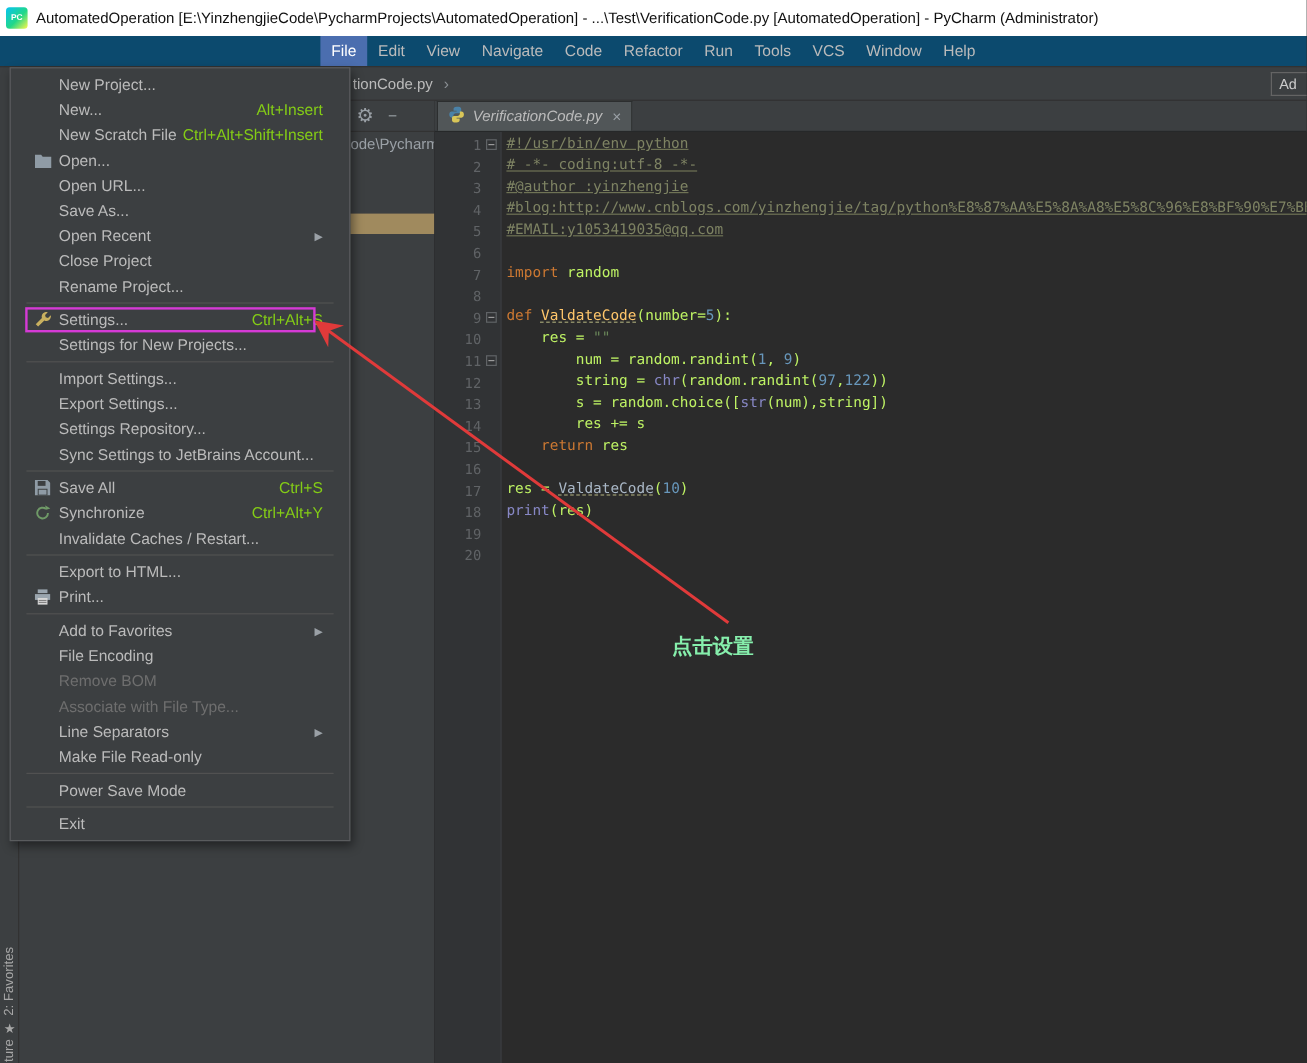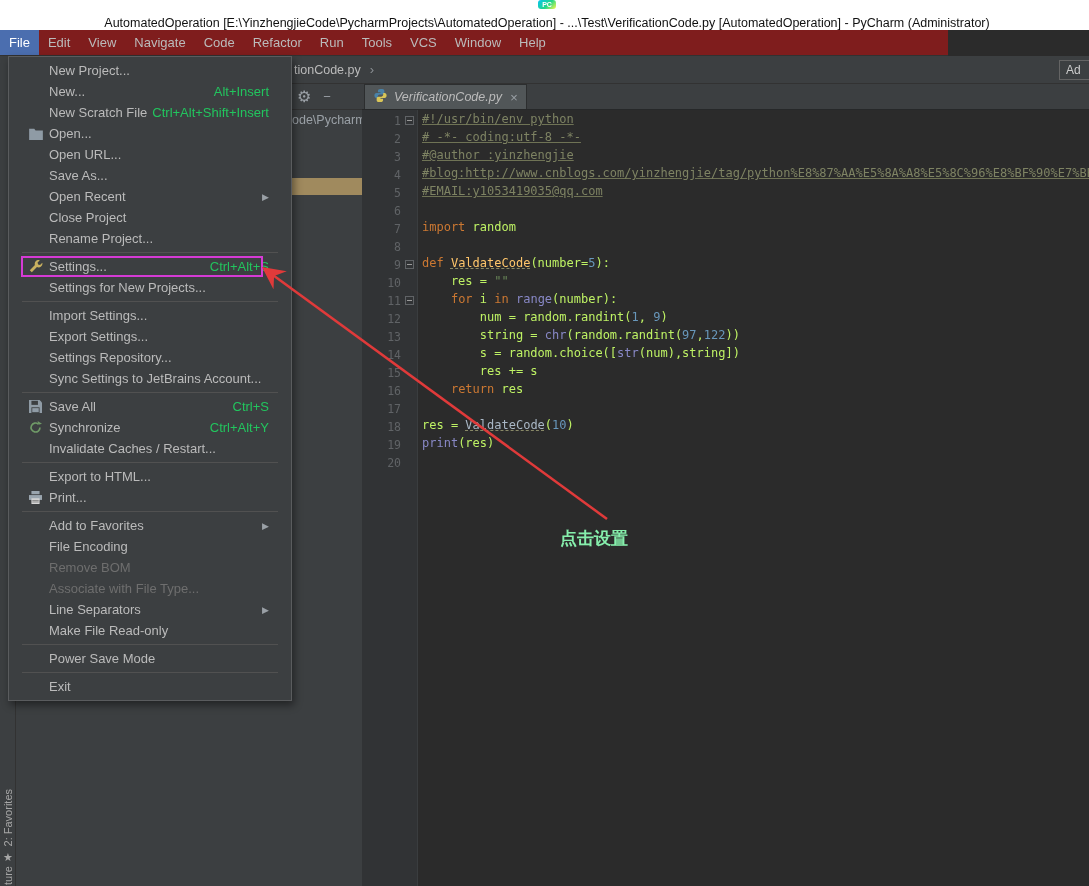--- a/index.html
+++ b/index.html
@@ -1,27 +1,27 @@
 <!DOCTYPE html>
 <html><head>
 <meta charset="utf-8">
 <style>
   * { margin:0; padding:0; box-sizing:border-box; }
   html,body { width:1089px; height:886px; }
   body { position:relative; background:#2b2b2b; font-family:"Liberation Sans",sans-serif; overflow:hidden; }
 
   
   .title-bar { position:absolute; left:0; top:0; width:1089px; height:30px; background:#ffffff;
-    display:flex; align-items:center; gap:7px; padding-left:5px; font-size:12.5px; color:#111;flex-direction:column; }
+    display:flex; align-items:center; gap:7px; padding-left:5px; font-size:12.5px; color:#111; }
   .pc-logo { width:18px; height:18px; border-radius:3px; display:flex; align-items:center; justify-content:center;
     background:linear-gradient(135deg,#07c3f2 0%,#21d789 55%,#fcf84a 100%); color:#fff; font-size:7px; font-weight:bold; }
 
   
-  .menu-bar { position:absolute; left:0; top:30px; width:948px; height:26px; background:#7f1d1d;
-    display:flex; align-items:stretch; color:#bbbbbb; font-size:13px; border-bottom:1px solid #323232; }
+  .menu-bar { position:absolute; left:0; top:30px; width:1089px; height:26px; background:#0c4a6e;
+    display:flex; align-items:stretch; color:#bbbbbb; font-size:13px; border-bottom:1px solid #323232;justify-content:center; }
   .menu-item { display:inline-flex; align-items:center; padding:0 9px; }
   .menu-item::first-letter { text-decoration:underline; }
   .menu-item.active { background:#4b6eaf; color:#fff; }
 
   
   .left-stripe { position:absolute; left:0; top:56px; width:16px; height:830px; background:#3c3f41; border-right:1px solid #323232; }
   .stripe-btn { position:absolute; left:0; width:16px; display:flex; flex-direction:column; align-items:center; gap:5px; }
   .vtext { writing-mode:vertical-rl; transform:rotate(180deg); color:#a7a7a7; font-size:11px; white-space:nowrap; }
   .star { color:#a7a7a7; font-size:11px; }
   .stripe-favorites { bottom:22px; }
@@ -67,21 +67,21 @@
   .tk-b  { color:#8888c6; }
   .tk-d  { color:#bef264; }
   .tk-uv { color:#a9b7c6; text-decoration:underline; text-decoration-style:dashed; text-decoration-color:#888866; }
 
   
   .file-menu { position:absolute; left:8px; top:56px; width:284px; background:#3c3f41;
     border:1px solid #5a5c5e; box-shadow:2px 4px 8px rgba(0,0,0,.45); z-index:30; padding:3px 12px; font-size:13px; color:#bbbbbb; }
   .mi { height:21px; display:flex; align-items:center; padding:0 10px 0 8px; position:relative; }
   .mi-ic { width:20px; display:flex; align-items:center; flex:none; }
   .mi-lb { white-space:nowrap; }
-  .mi-rt { margin-left:auto; color:#22c55e; white-space:nowrap; }
+  .mi-rt { margin-left:auto; color:#84cc16; white-space:nowrap; }
   .mi-rt.arrow { color:#9aa0a6; font-size:9px; }
   .mi.disabled .mi-lb { color:#6e6e6e; }
   .mi.highlighted::after { content:""; position:absolute; left:0; top:0; right:16px; bottom:0;
     border:2px solid #d53ad5; pointer-events:none; }
   .menu-sep { height:1px; background:#515151; margin:3px 1px; }
 
   
   .arrow-overlay { position:absolute; left:0; top:0; width:1089px; height:886px; z-index:60; pointer-events:none; }
   .annotation-text { position:absolute; left:560px; top:527px; z-index:60; color:#86efac; font-size:17px; font-weight:bold; }
 </style>
@@ -172,21 +172,20 @@
         <div class="code-line"><span class="tk-c">#!/usr/bin/env python</span></div>
         <div class="code-line"><span class="tk-c"># -*- coding:utf-8 -*-</span></div>
         <div class="code-line"><span class="tk-c">#@author :yinzhengjie</span></div>
         <div class="code-line"><span class="tk-c">#blog:http://www.cnblogs.com/yinzhengjie/tag/python%E8%87%AA%E5%8A%A8%E5%8C%96%E8%BF%90%E7%BB%B4%E5%9F%BA%E7%A1%80%E7%9F%A5%E8%AF%86%E7%AF%87/</span></div>
         <div class="code-line"><span class="tk-c">#EMAIL:y1053419035@qq.com</span></div>
         <div class="code-line"></div>
         <div class="code-line"><span class="tk-k">import</span><span class="tk-d"> random</span></div>
         <div class="code-line"></div>
         <div class="code-line"><span class="tk-k">def </span><span class="tk-fn">ValdateCode</span><span class="tk-d">(number=</span><span class="tk-n">5</span><span class="tk-d">):</span></div>
         <div class="code-line"><span class="tk-d">    res = </span><span class="tk-s">""</span></div>
-        <div class="code-line"><span class="tk-d">    </span><span class="tk-k">for</span><span class="tk-d"> i </span><span class="tk-k">in</span><span class="tk-d"> </span><span class="tk-b">range</span><span class="tk-d">(number):</span></div>
         <div class="code-line"><span class="tk-d">        num = random.randint(</span><span class="tk-n">1</span><span class="tk-d">, </span><span class="tk-n">9</span><span class="tk-d">)</span></div>
         <div class="code-line"><span class="tk-d">        string = </span><span class="tk-b">chr</span><span class="tk-d">(random.randint(</span><span class="tk-n">97</span><span class="tk-d">,</span><span class="tk-n">122</span><span class="tk-d">))</span></div>
         <div class="code-line"><span class="tk-d">        s = random.choice([</span><span class="tk-b">str</span><span class="tk-d">(num),string])</span></div>
         <div class="code-line"><span class="tk-d">        res += s</span></div>
         <div class="code-line"><span class="tk-d">    </span><span class="tk-k">return</span><span class="tk-d"> res</span></div>
         <div class="code-line"></div>
         <div class="code-line"><span class="tk-d">res = </span><span class="tk-uv">ValdateCode</span><span class="tk-d">(</span><span class="tk-n">10</span><span class="tk-d">)</span></div>
         <div class="code-line"><span class="tk-b">print</span><span class="tk-d">(res)</span></div>
         <div class="code-line"></div>
       </div>

